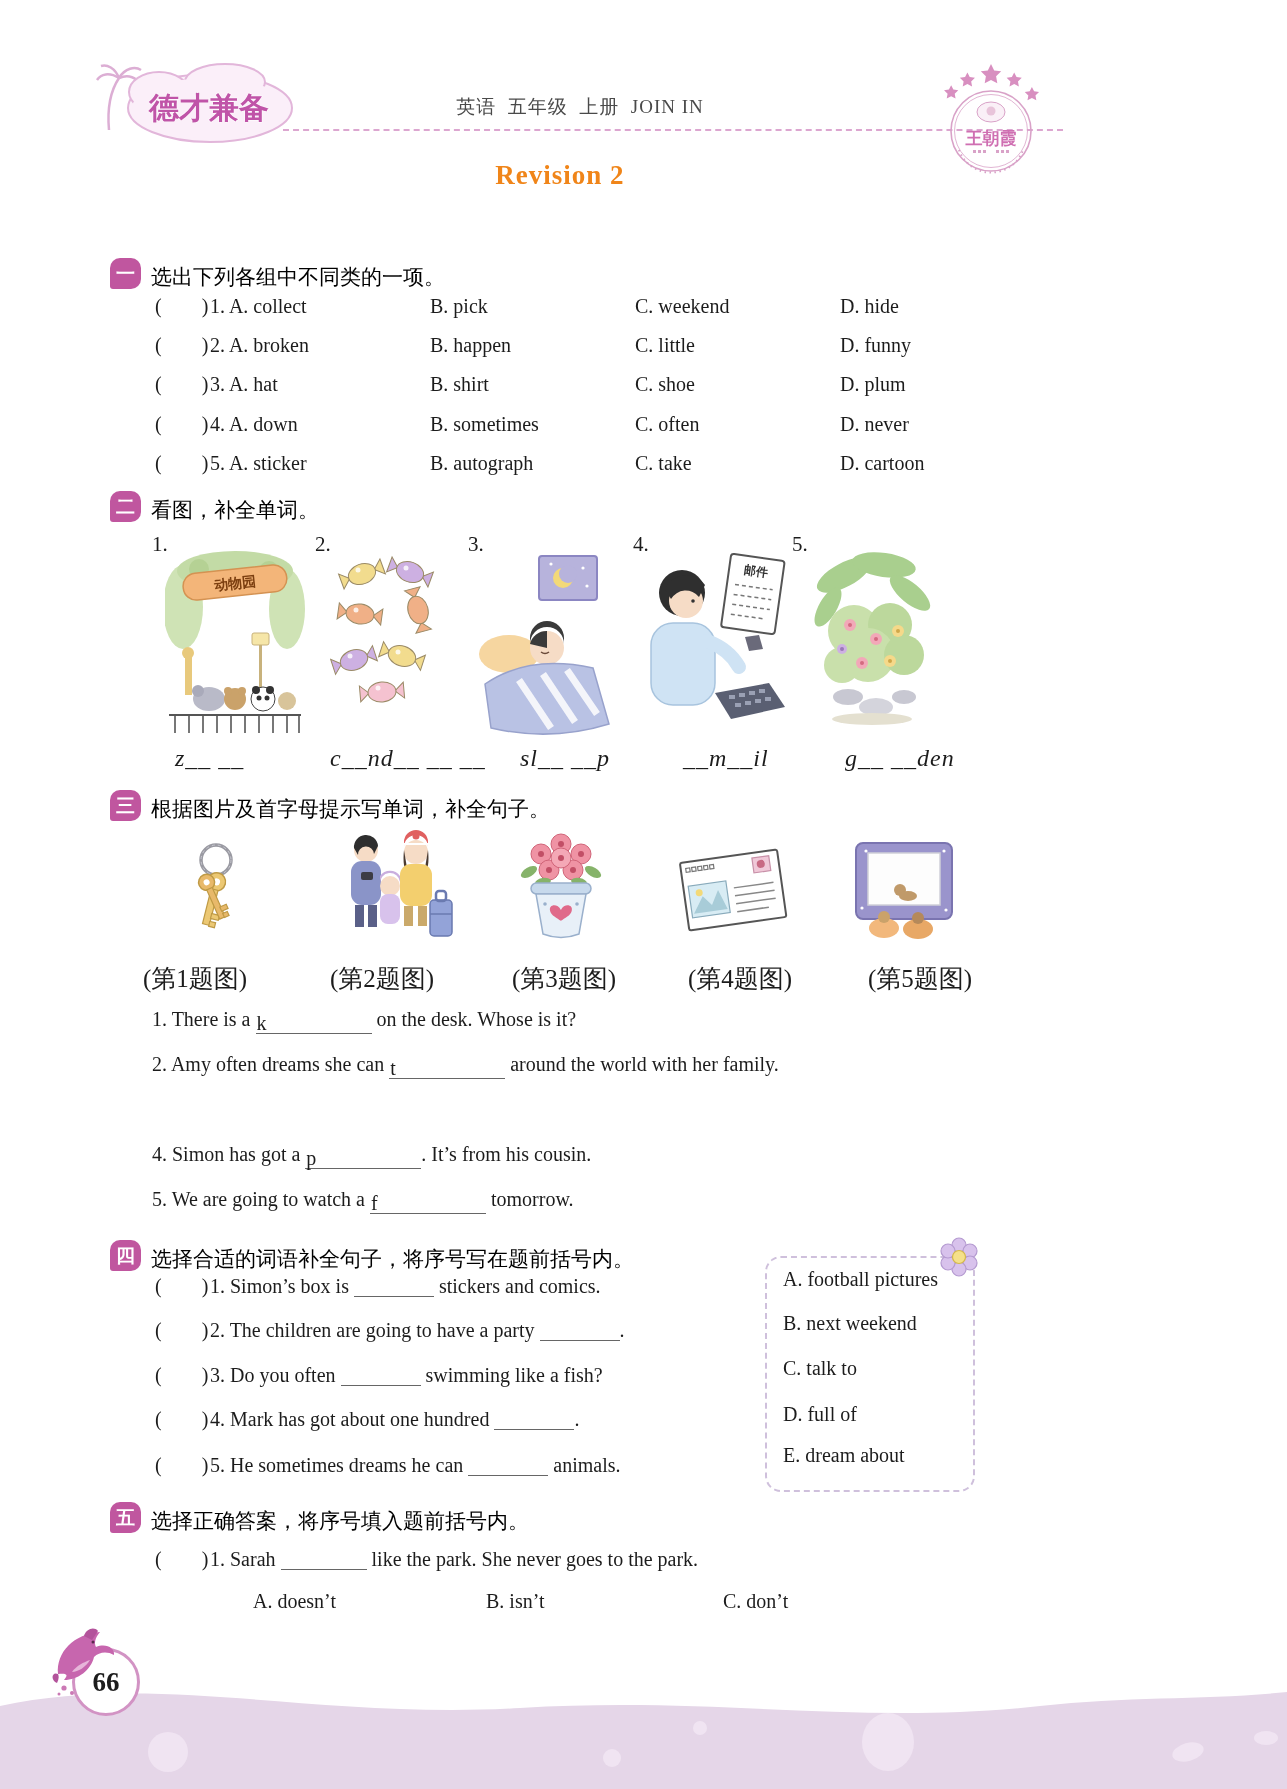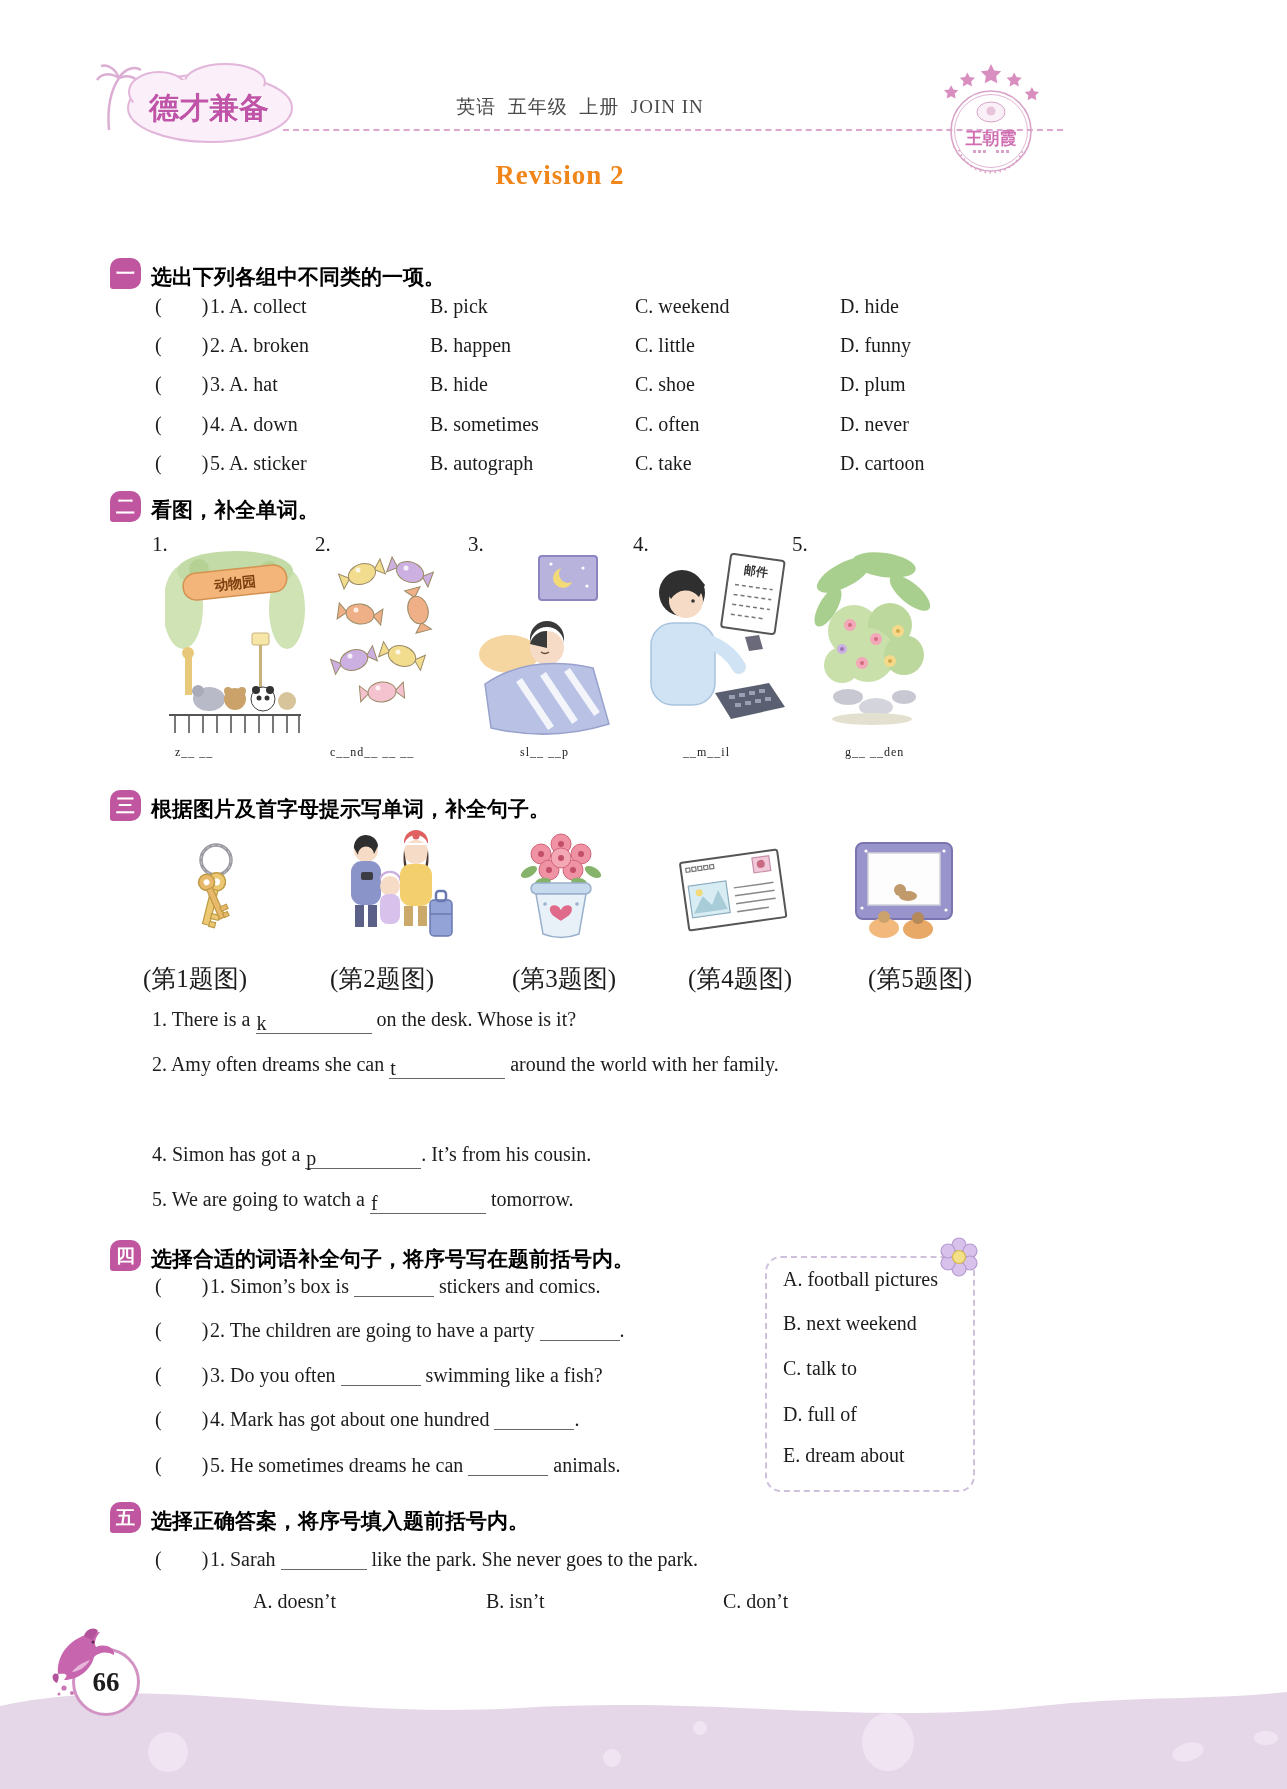--- a/index.html
+++ b/index.html
@@ -1,37 +1,37 @@
 <!DOCTYPE html>
 <html><head>
 <meta charset="utf-8">
 <style>
   html,body{margin:0;padding:0;background:#fff;}
   .page{position:relative;width:1287px;height:1789px;background:#ffffff;overflow:hidden;
         font-family:"Liberation Serif", serif;color:#1c1c1c;}
   .abs{position:absolute;}
-  .cjk{font-family:"Liberation Sans", sans-serif;font-weight:700;margin-top:7px;}
+  .cjk{font-family:"Liberation Sans", sans-serif;font-weight:400;margin-top:7px;}
   
   .course-info{position:absolute;left:300px;top:94px;width:560px;text-align:center;
                font-size:19px;color:#4a4a4a;letter-spacing:1px;white-space:pre;}
   .dash-line{position:absolute;left:283px;top:129px;width:780px;height:0;
              border-top:2px dashed #dca6d0;}
   .page-title{position:absolute;left:110px;top:160px;width:900px;text-align:center;
               font-size:27px;font-weight:700;color:#f08519;letter-spacing:1px;}
   
   .sec{position:absolute;left:110px;display:flex;align-items:center;gap:10px;}
   .sec-icon{width:31px;height:31px;background:#c0569f;color:#fff;border-radius:10px 10px 10px 3px;
             display:flex;align-items:center;justify-content:center;font-size:19px;
             font-family:"Liberation Sans",sans-serif;font-weight:700;flex:0 0 auto;}
   .sec-title{font-size:21px;color:#000;}
   
   .t{position:absolute;font-size:20px;white-space:nowrap;}
   .bracket{white-space:pre;}
   .num-label{font-size:21px;}
-  .word{font-size:12px;letter-spacing:1px;}
+  .word{font-size:24px;letter-spacing:1px;font-style:italic;}
   .caption{font-size:25px;}
   
   .blank3{display:inline-block;width:116px;border-bottom:1.6px solid #666;height:21px;
           vertical-align:-4px;}
   .blank3 span{padding-left:1px;}
   .blank4{display:inline-block;width:80px;border-bottom:1.6px solid #666;height:21px;
           vertical-align:-4px;}
   .blank5{display:inline-block;width:86px;border-bottom:1.6px solid #666;height:21px;
           vertical-align:-4px;}
   
@@ -113,21 +113,21 @@
   <div class="abs" style="top:334px">
     <span class="t bracket" style="left:155px">(        )</span>
     <span class="t" style="left:210px">2. A. broken</span>
     <span class="t" style="left:430px">B. happen</span>
     <span class="t" style="left:635px">C. little</span>
     <span class="t" style="left:840px">D. funny</span>
   </div>
   <div class="abs" style="top:373px">
     <span class="t bracket" style="left:155px">(        )</span>
     <span class="t" style="left:210px">3. A. hat</span>
-    <span class="t" style="left:430px">B. hide</span>
+    <span class="t" style="left:430px">B. shirt</span>
     <span class="t" style="left:635px">C. shoe</span>
     <span class="t" style="left:840px">D. plum</span>
   </div>
   <div class="abs" style="top:413px">
     <span class="t bracket" style="left:155px">(        )</span>
     <span class="t" style="left:210px">4. A. down</span>
     <span class="t" style="left:430px">B. sometimes</span>
     <span class="t" style="left:635px">C. often</span>
     <span class="t" style="left:840px">D. never</span>
   </div>

